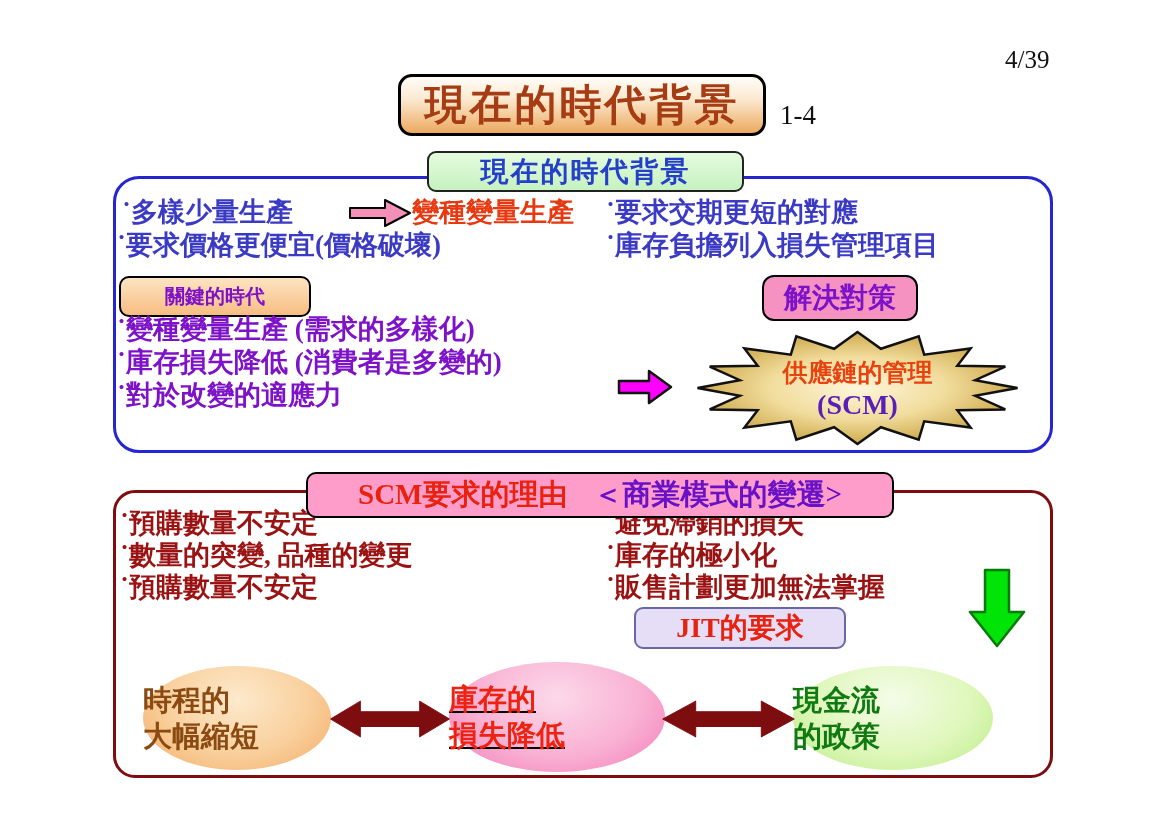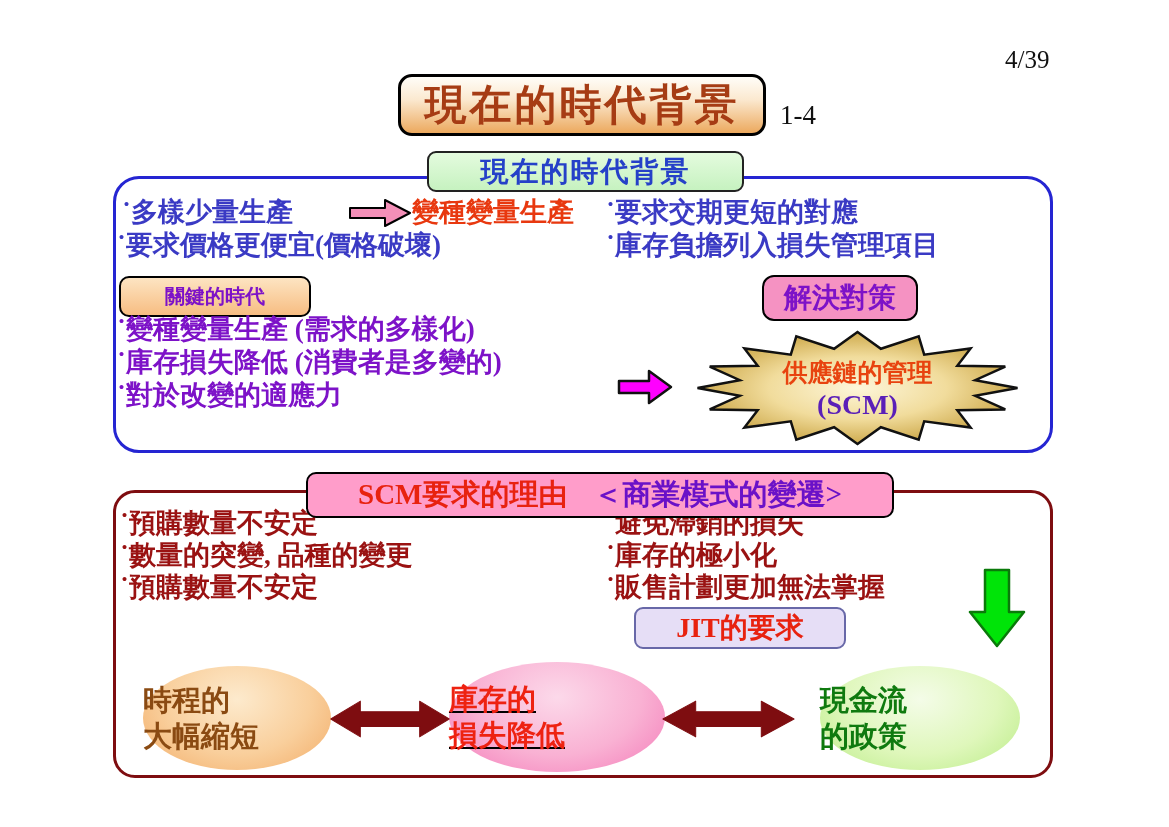--- a/index.html
+++ b/index.html
@@ -62,21 +62,21 @@
 
   .oval { border-radius:50%; display:flex; flex-direction:column;
     align-items:flex-start; justify-content:center; line-height:36px; }
   .oval span { font-size:29px; font-weight:bold; }
   #oval-schedule { left:143px; top:666px; width:188px; height:104px;
     background:radial-gradient(ellipse at 50% 32%, #fdeacd 0%, #f9cf9c 55%, #f2ab66 100%); }
   #oval-schedule span { color:#8a4a12; }
   #oval-inventory { left:449px; top:662px; width:216px; height:110px;
     background:radial-gradient(ellipse at 50% 32%, #fcd9ea 0%, #f9b1d3 55%, #f47ab8 100%);text-decoration:underline; }
   #oval-inventory span { color:#ee2211; }
-  #oval-cash { left:820px; top:666px; width:200px; height:104px;
+  #oval-cash { left:793px; top:666px; width:200px; height:104px;
     background:radial-gradient(ellipse at 50% 32%, #f4fce8 0%, #dff7bb 55%, #b9ec85 100%); }
   #oval-cash span { color:#0f7a0f; }
 </style>
 </head>
 <body>
 
 <div id="slide">
 
   <div id="page-number" class="abs">4/39</div>
 

